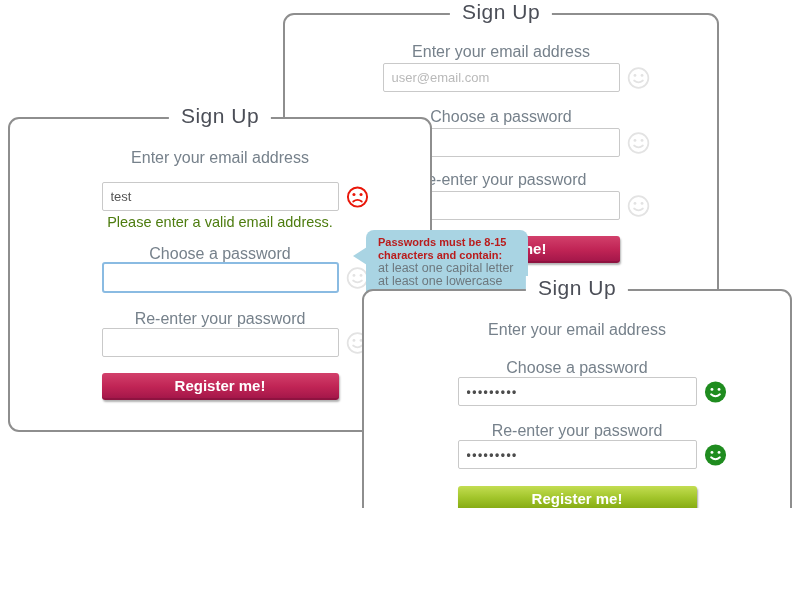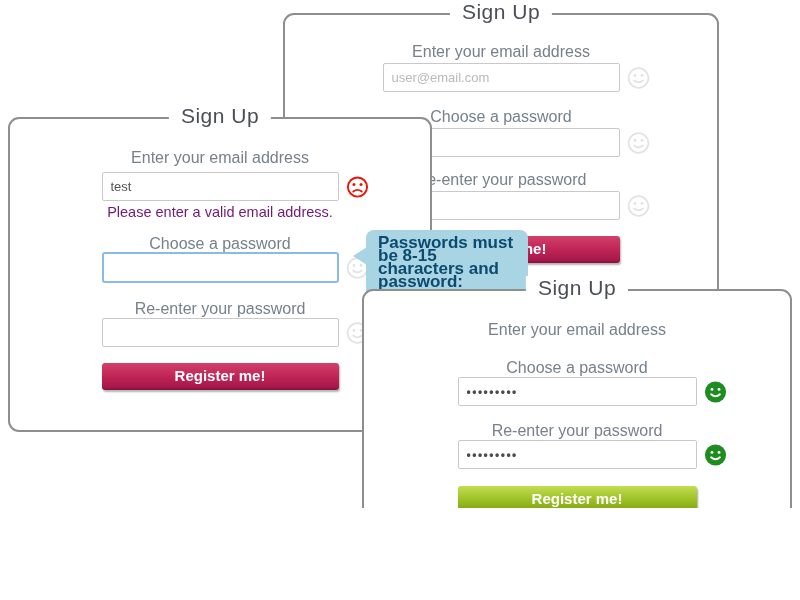--- a/index.html
+++ b/index.html
@@ -15,21 +15,21 @@
     box-sizing:border-box;
   }
   .card-title {
     position:absolute; top:-15px; left:50%; transform:translateX(-50%);
     background:#fff; padding:0 12px; font-size:21px; color:#4b4e57;
     white-space:nowrap; letter-spacing:.5px;
   }
   .card-body { display:flex; flex-direction:column; align-items:center; }
 
   .field-label { font-size:16px; color:#76818b; line-height:17px; }
-  .error-text  { font-size:14.5px; color:#701a75; line-height:16px; }
+  .error-text  { font-size:14.5px; color:#4d7c0f; line-height:16px; }
 
   .field-row { position:relative; }
   .field-row input {
     width:100%; height:29px; box-sizing:border-box;
     border:1px solid #c9c9c9; border-radius:2px;
     padding:7px 8px; font-size:13px; color:#555;
     font-family:"Liberation Sans", sans-serif; outline:none; background:#fff;
   }
   .field-row input::placeholder { color:#b9b9b9; }
   .field-row input.focused { border:2px solid #8abbe2; border-radius:3px; height:31px; }
@@ -71,27 +71,27 @@
   .tooltip {
     position:absolute; left:366px; top:230px; width:162px; z-index:3;
     background:#a9d4e3; border-radius:8px; box-sizing:border-box;
     padding:6px 10px 8px 12px;
   }
   .tooltip .arrow {
     position:absolute; left:-13px; top:17px; width:0; height:0;
     border-top:9px solid transparent; border-bottom:9px solid transparent;
     border-right:14px solid #a9d4e3;
   }
-  .tt-strong { color:#0c4a6e; font-weight:bold; font-size:17px; line-height:13px; }
+  .tt-strong { color:#b91c1c; font-weight:bold; font-size:11px; line-height:13px; }
   .tt-rule   { color:#6d787e; font-size:12.5px; line-height:13px; }
 
   
   .mt30{margin-top:30px}.mt28{margin-top:28px}.mt21{margin-top:21px}
   .mt17{margin-top:17px}.mt16{margin-top:16px}.mt15{margin-top:15px}
-  .mt14{margin-top:14px}.mt3{margin-top:3px}.mt2{margin-top:6px}
+  .mt14{margin-top:14px}.mt3{margin-top:3px}.mt2{margin-top:16px}
   .mt1{margin-top:1px}.mt0{margin-top:0}
 </style>
 </head>
 <body>
 
 <div class="canvas">
 
   <section class="card" style="left:283px;top:13px;width:436px;height:287px;z-index:1;">
     <span class="card-title">Sign Up</span>
     <div class="card-body">
@@ -163,21 +163,21 @@
             <path class="mouth" d="M7.4 14.6 Q12 18.6 16.6 14.6"></path>
         </svg>
       </div>
       <button class="btn crimson w-mid mt16">Register me!</button>
     </div>
   </section>
 
   <div class="tooltip">
     <span class="arrow"></span>
     <div class="tt-strong">Passwords must be 8-15</div>
-    <div class="tt-strong">characters and password:</div>
+    <div class="tt-strong">characters and contain:</div>
     <div class="tt-rule">at least one capital letter</div>
     <div class="tt-rule">at least one lowercase letter</div>
   </div>
 
   <section class="card" style="left:362px;top:289px;width:430px;height:301px;z-index:4;">
     <span class="card-title">Sign Up</span>
     <div class="card-body">
       <div class="field-label mt30">Enter your email address</div>
       <div class="field-label mt21">Choose a password</div>
       <div class="field-row w-front mt1">

